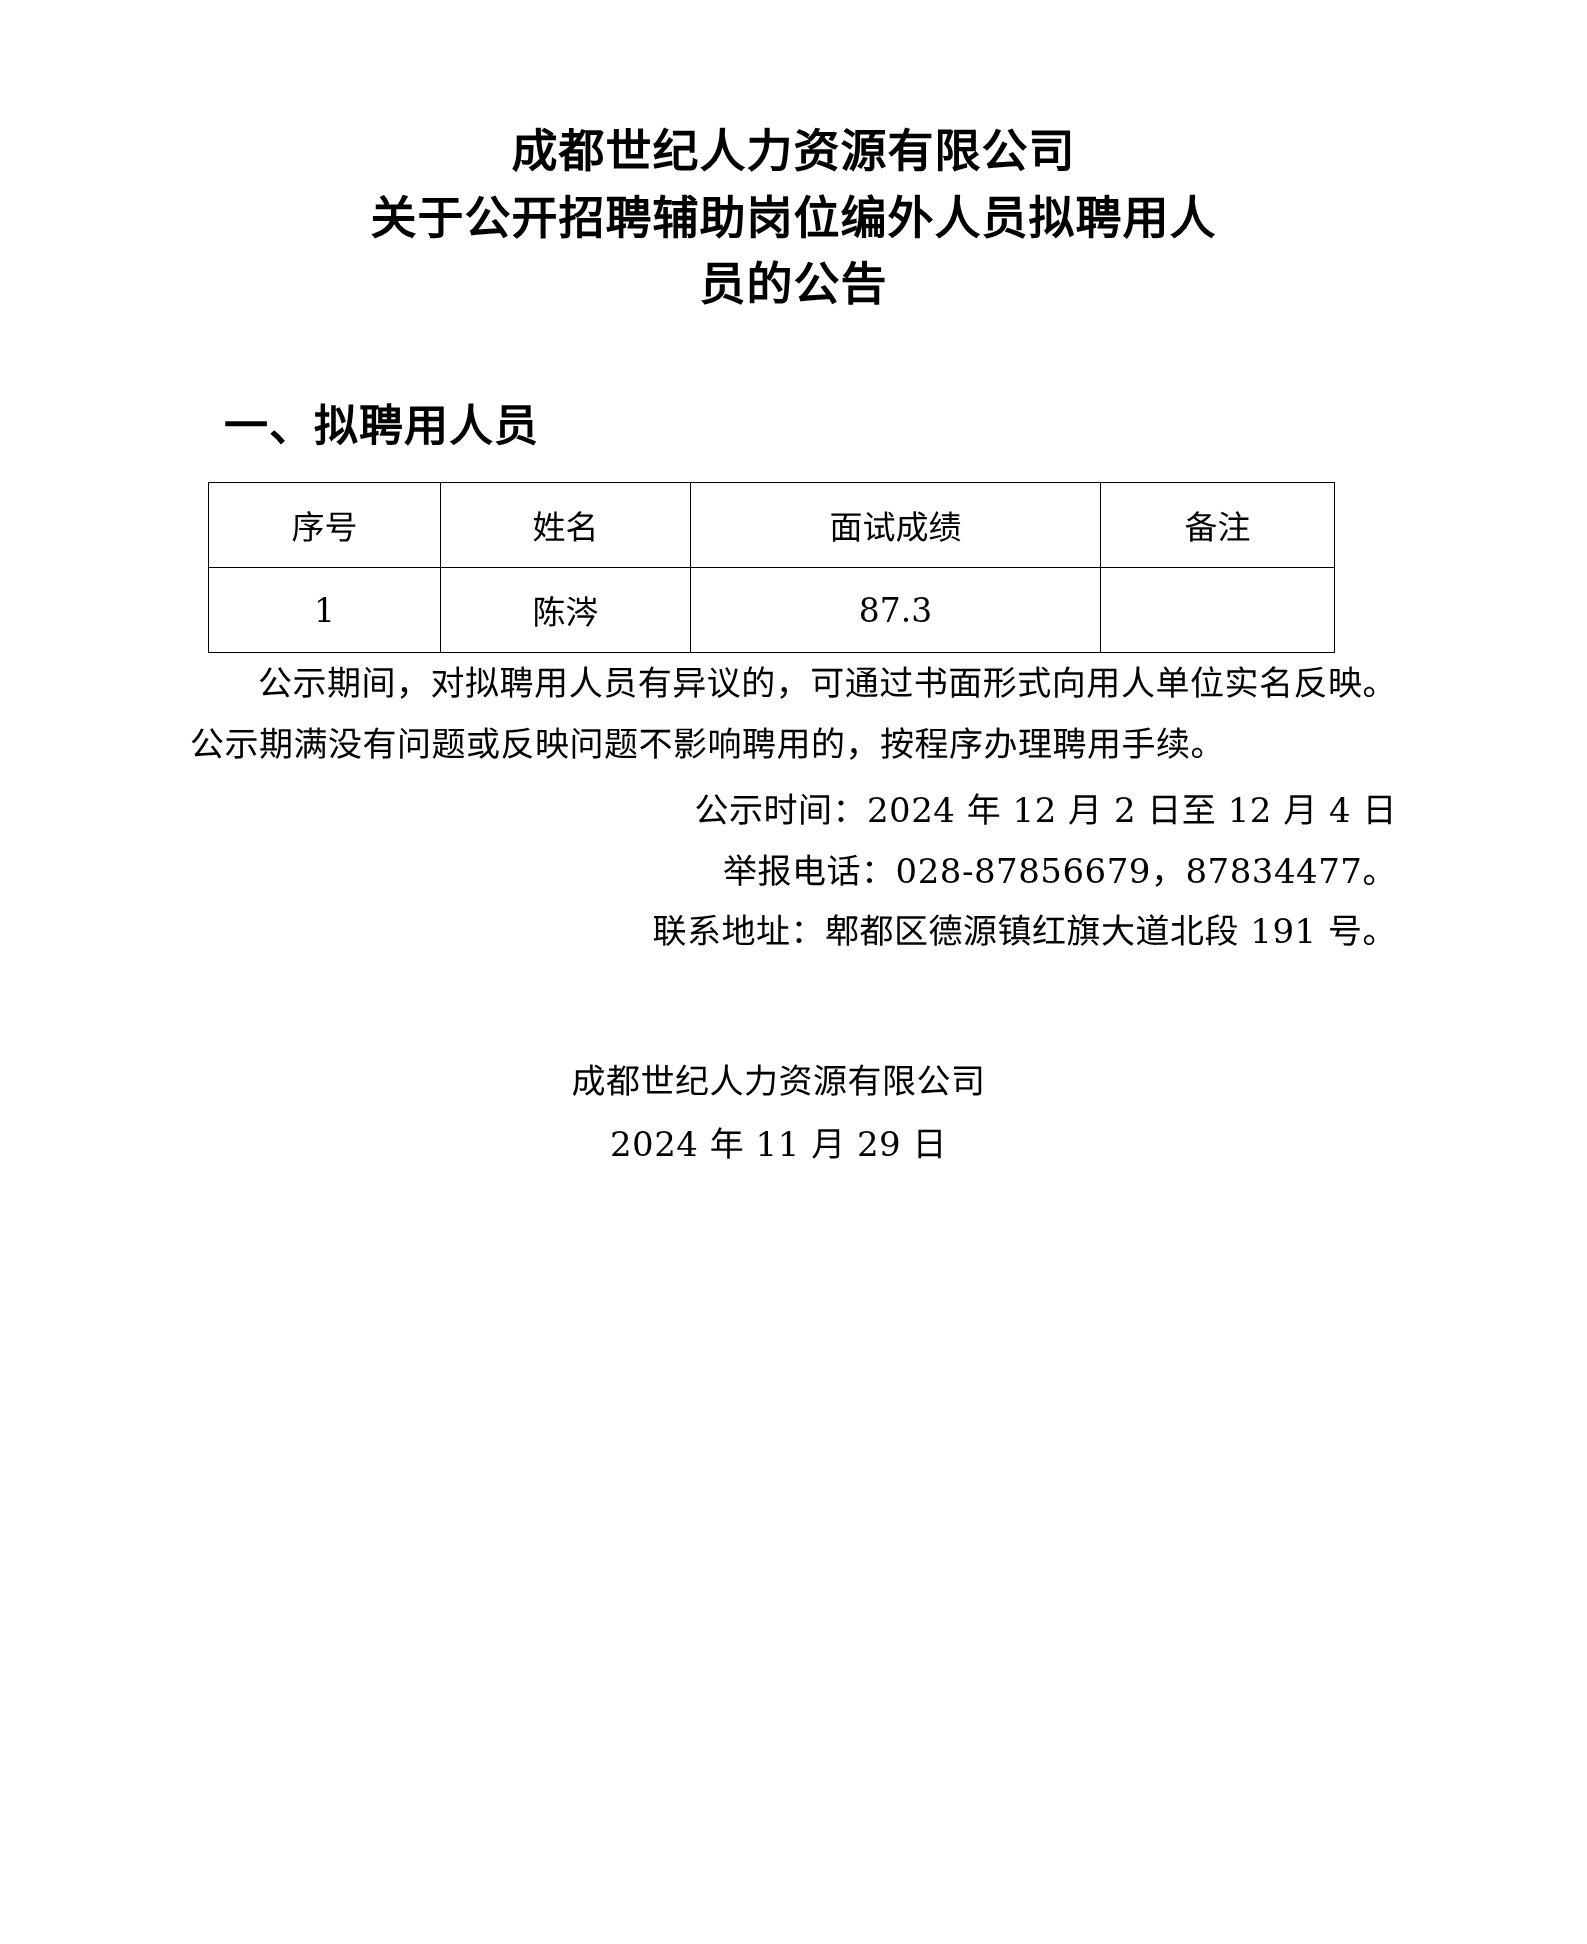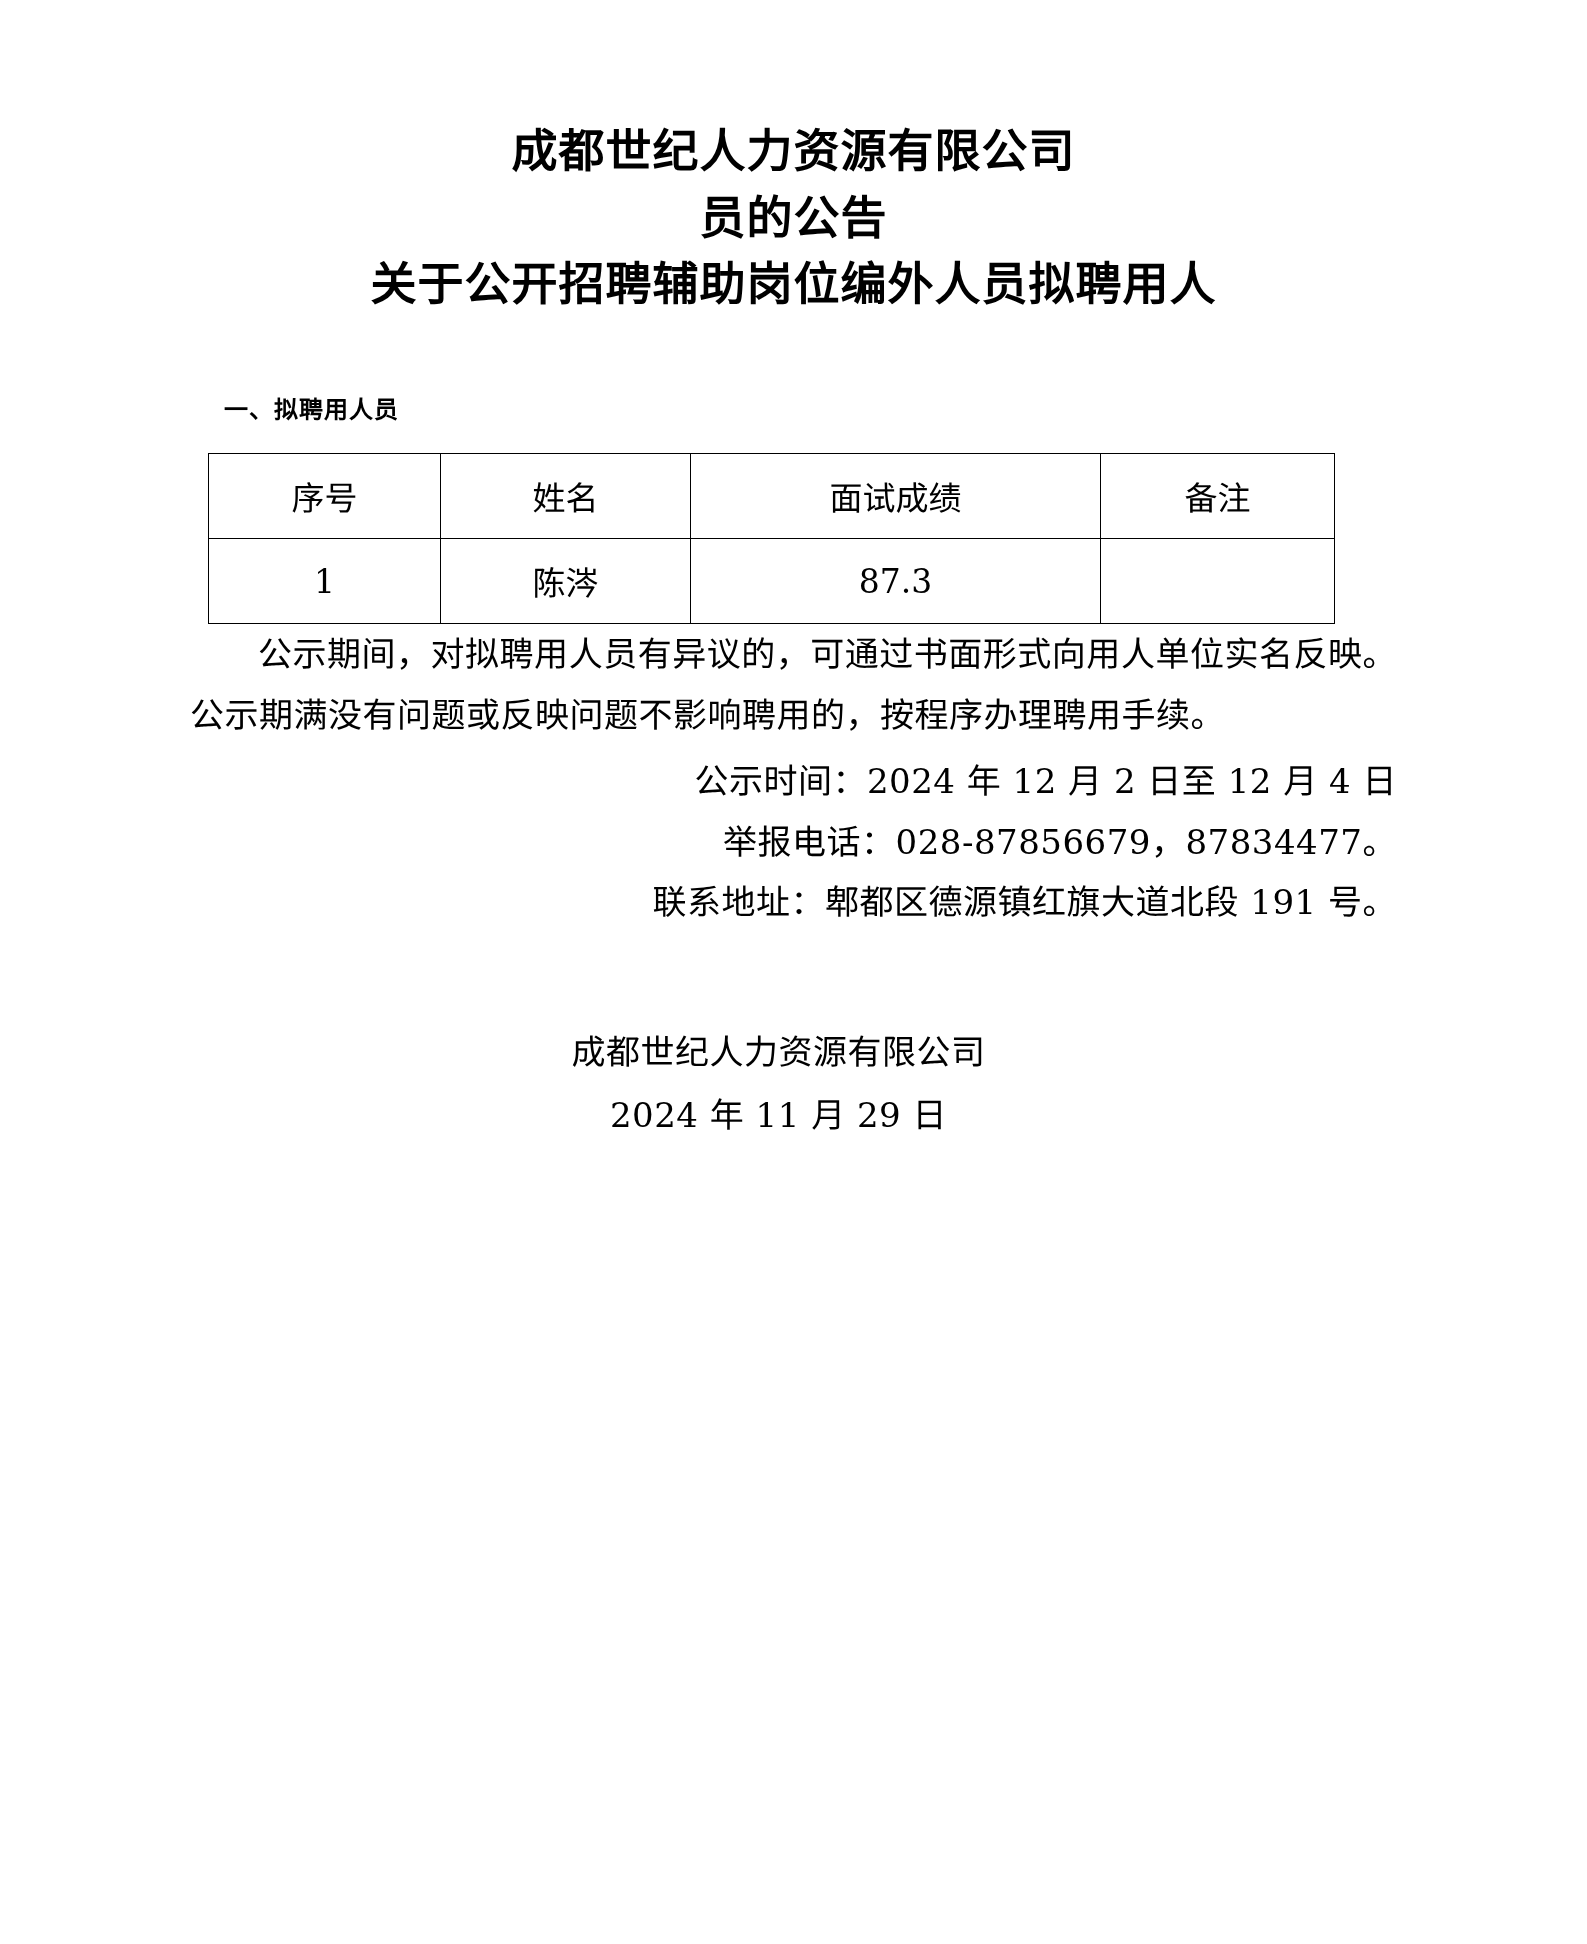--- a/index.html
+++ b/index.html
@@ -42,21 +42,21 @@
     font-size: 34px;
     line-height: 1.78;
     margin: 0 0 0 0;
     text-indent: 68px;
     letter-spacing: 0.5px;
     text-align: justify;
   }
   .section-heading {
     font-family: Liberation Serif, serif;
     font-weight: bold;
-    font-size: 24px;
+    font-size: 44px;
     margin: 34px 0 28px 0;
     text-indent: 34px;
     letter-spacing: 1px;
   }
   table.roster {
     border-collapse: collapse;
     width: 1126px;
     margin: 0 0 0 18px;
     table-layout: fixed;
   }
@@ -98,22 +98,22 @@
     display: block;
   }
 </style>
 </head>
 <body>
 
 <div class="page">
 
   <h1 class="doc-title">
     <span class="line">成都世纪人力资源有限公司</span>
+    <span class="line">关于公开招聘辅助岗位编外人员拟聘用人</span>
     <span class="line">员的公告</span>
-    <span class="line">关于公开招聘辅助岗位编外人员拟聘用人</span>
   </h1>
 
   <div class="body-block">
 
 
     <div class="section-heading">一、拟聘用人员</div>
 
     <table class="roster">
       <colgroup>
         <col class="c1">

